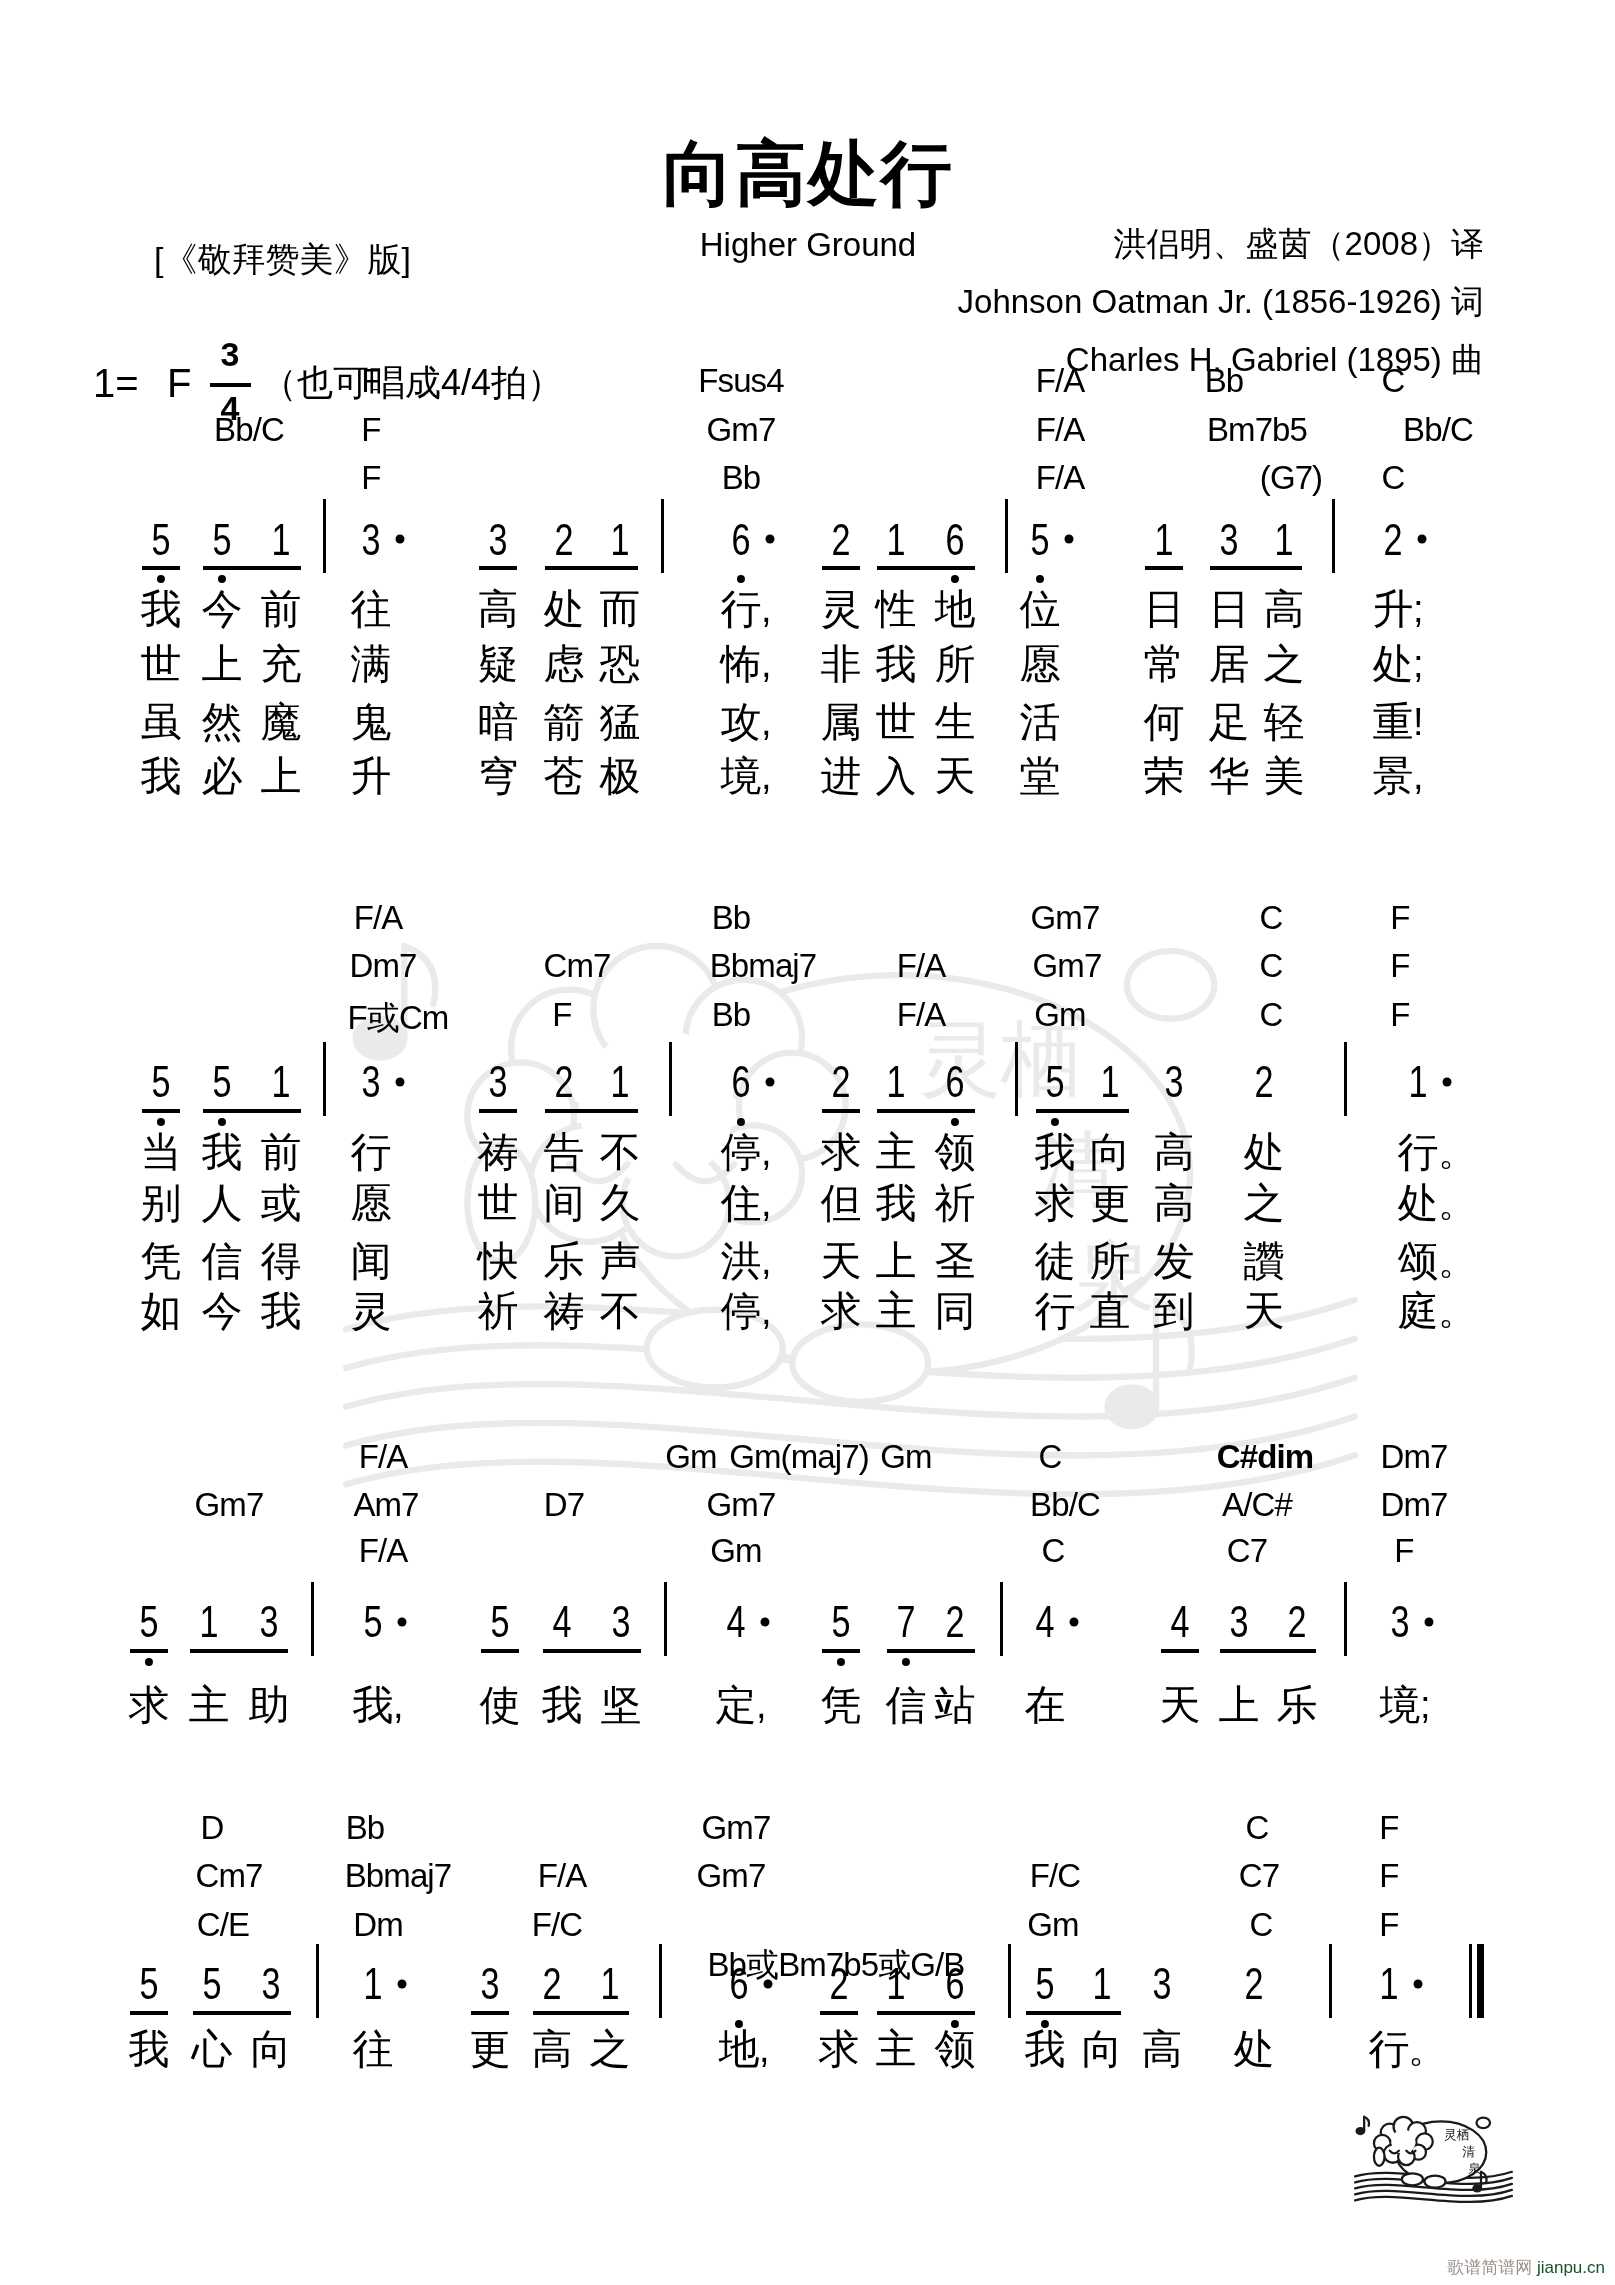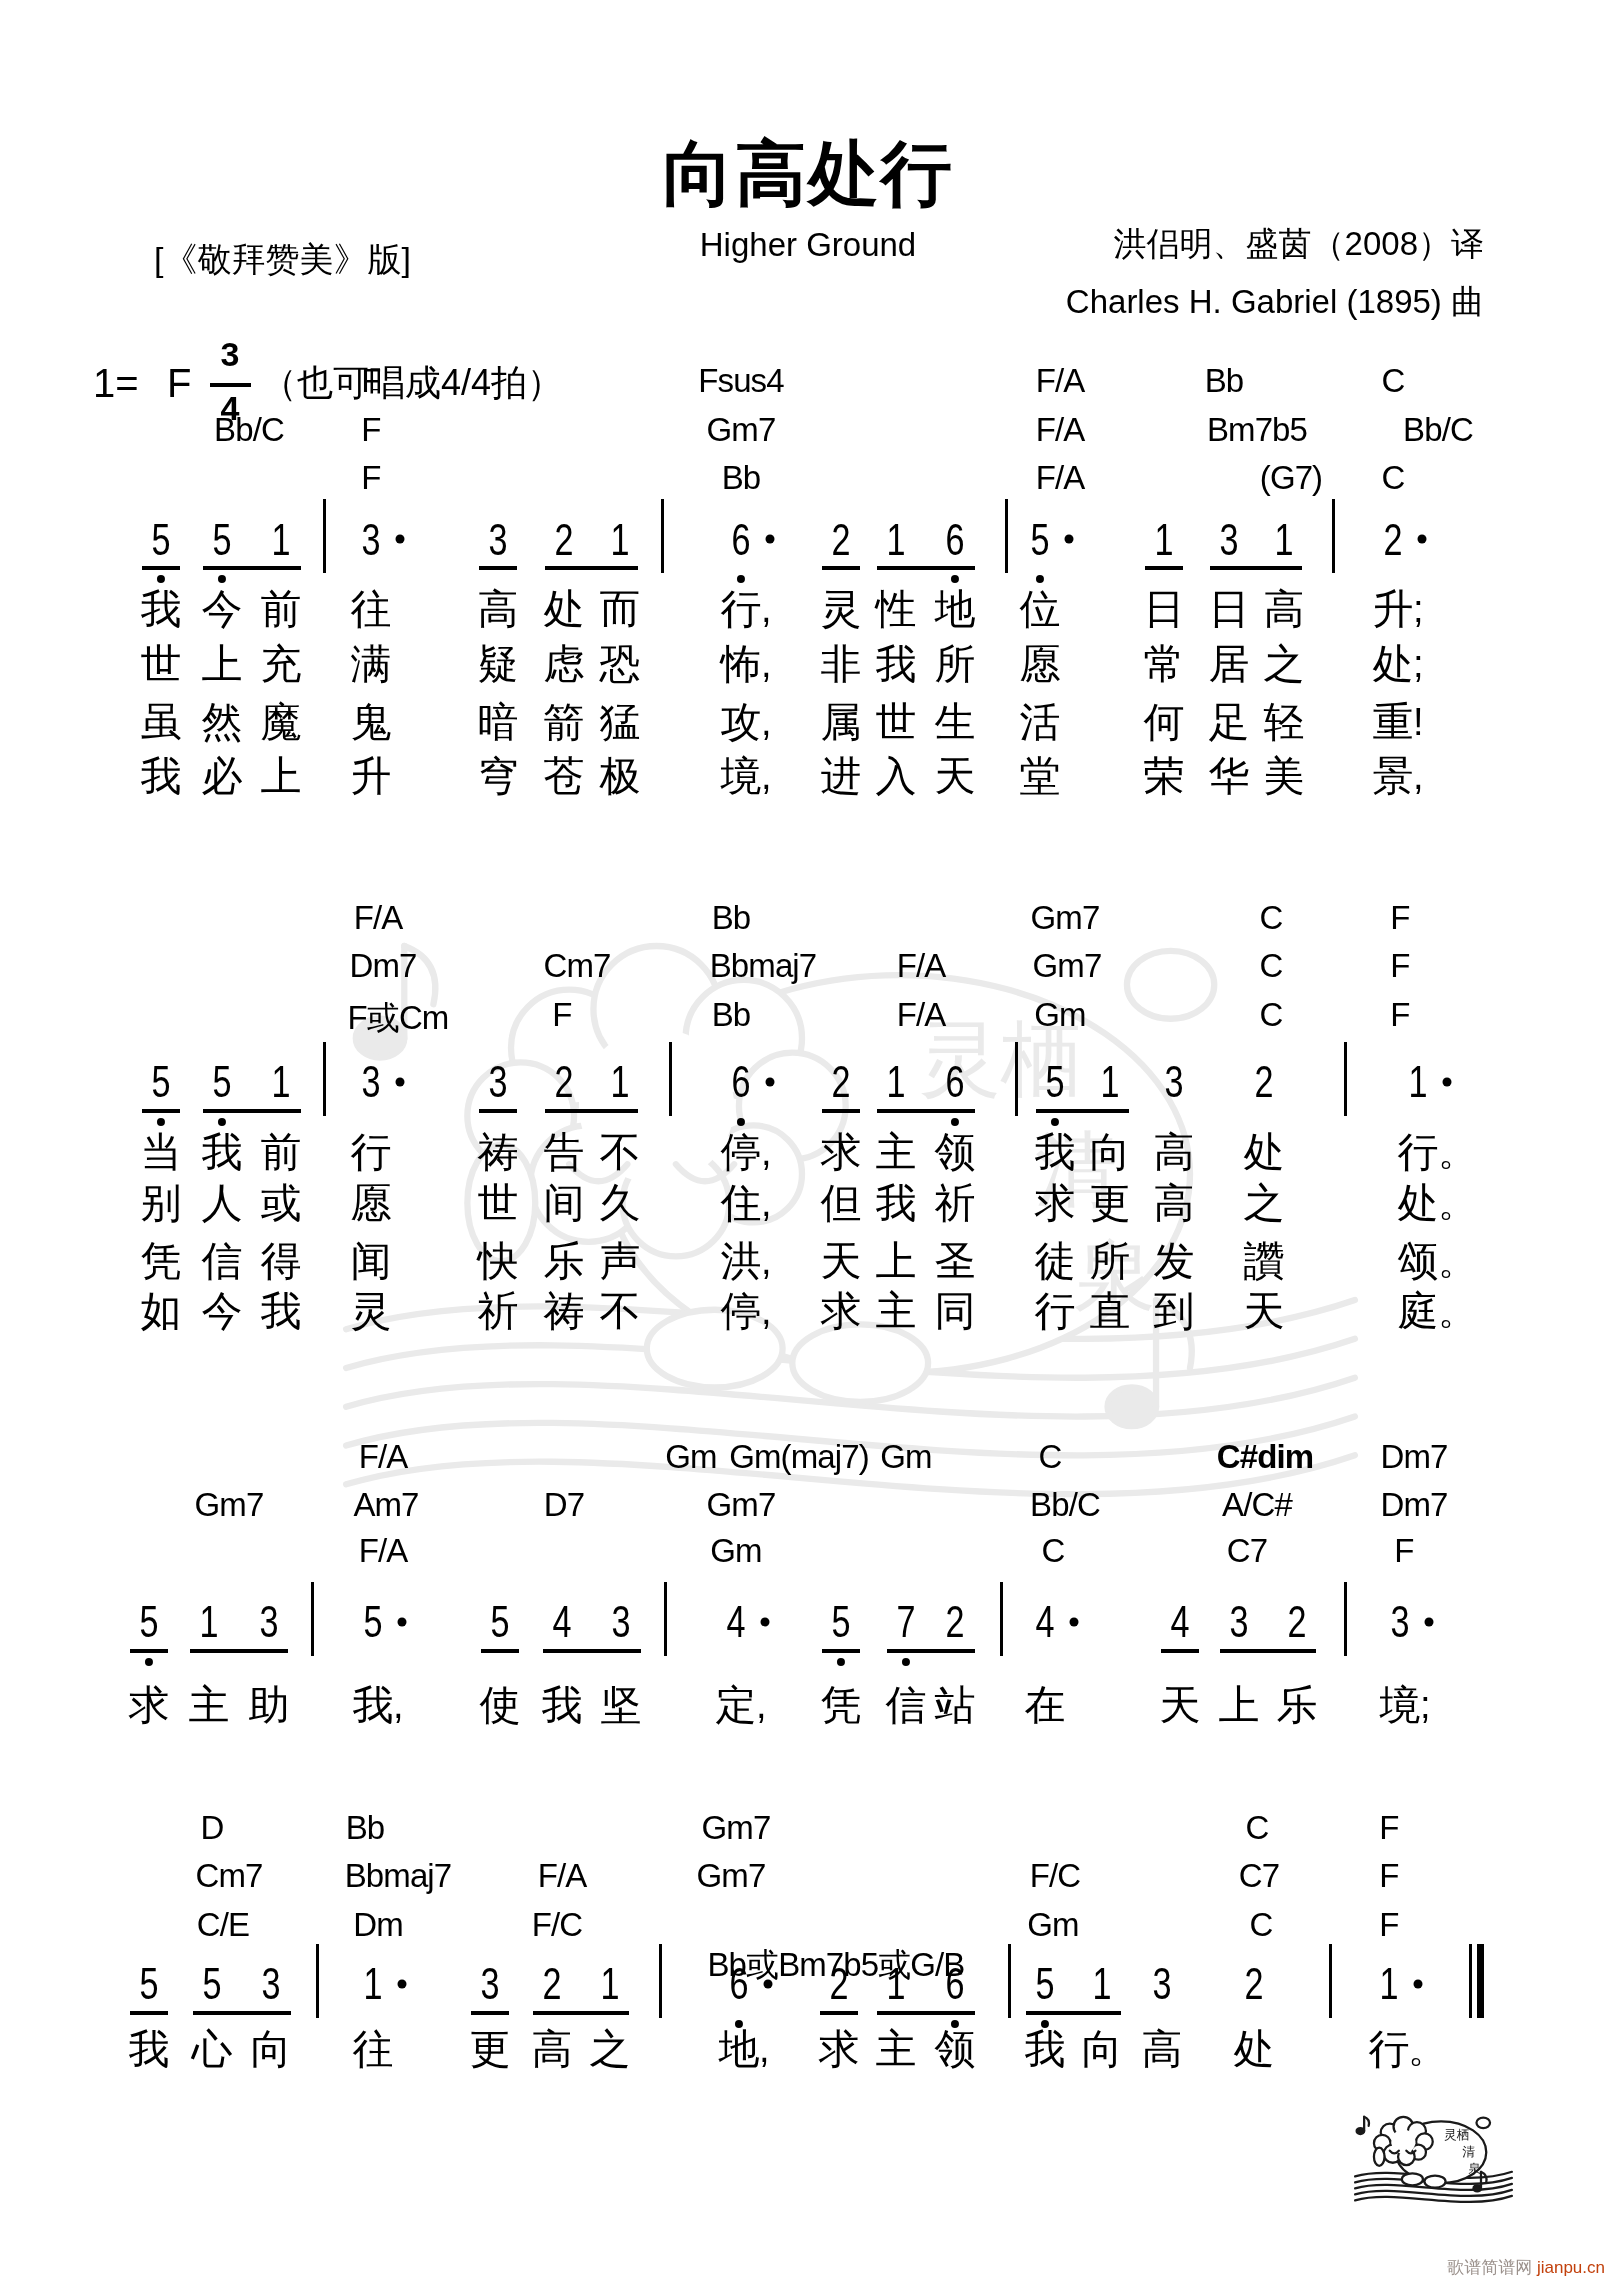--- a/index.html
+++ b/index.html
@@ -32,21 +32,21 @@
   .bar{position:absolute;width:2.7px;height:74px;background:#000;}
   .bar-thick{position:absolute;width:7.2px;height:74px;background:#000;}
   .low-dot{position:absolute;width:8.1px;height:8.1px;border-radius:50%;background:#000;transform:translate(-50%,-50%);}
   .aug-dot{position:absolute;width:9px;height:9px;border-radius:50%;background:#000;transform:translate(-50%,-50%);}
   .lyr{position:absolute;font-size:41px;line-height:45px;transform:translateX(-50%);white-space:nowrap;}
   .lyr-punct{position:absolute;font-size:38px;line-height:45px;white-space:nowrap;}
   
   .notice{left:766px;top:2178px;transform:translateX(-50%);font-family:"DejaVu Serif",serif;font-style:italic;font-weight:700;font-size:33px;letter-spacing:2.7px;white-space:nowrap;}
   .site{right:11px;top:2256px;font-size:17px;white-space:nowrap;}
   .site .g{color:#9b918c;}
-  .site .o{color:#c2410c;}
+  .site .o{color:#14532d;}
   
   svg.wm-svg{position:absolute;left:317px;top:830px;width:1067px;height:814px;color:#eaeaea;stroke:#eaeaea;stroke-width:1.3;stroke-linecap:round;stroke-linejoin:round;fill:none;}
   svg.logo-svg{position:absolute;left:1346px;top:2113px;width:175px;height:98px;color:#1a1a1a;stroke:#1a1a1a;stroke-width:3;stroke-linecap:round;stroke-linejoin:round;fill:none;}
 </style>
 </head>
 <body>
 
 <div id="sheet">
 
   <svg width="0" height="0" style="position:absolute" aria-hidden="true">
@@ -96,20 +96,21 @@
 
   <svg class="wm-svg" viewBox="0 0 220 130" aria-hidden="true">
     <use href="#sheep"></use>
   </svg>
 
   <div class="abs edition">[《敬拜赞美》版]</div>
   <div class="abs title">向高处行</div>
   <div class="abs subtitle">Higher Ground</div>
   <div class="abs credits">
     <div>洪侣明、盛茵（2008）译</div>
+    <div>Johnson Oatman Jr. (1856-1926) 词</div>
     <div>Charles H. Gabriel (1895) 曲</div>
   </div>
   <div class="abs keyline">
     <span class="abs k-prefix">1=</span>
     <span class="abs k-tonic">F</span>
     <span class="abs k-beats">3</span>
     <span class="abs k-bar"></span>
     <span class="abs k-unit">4</span>
     <span class="abs k-note">（也可唱成4/4拍）</span>
   </div>

